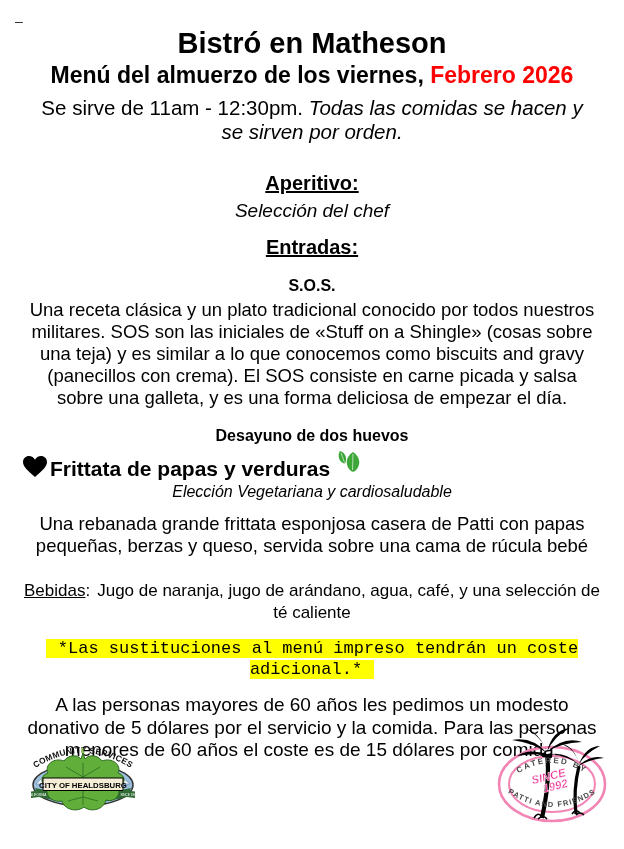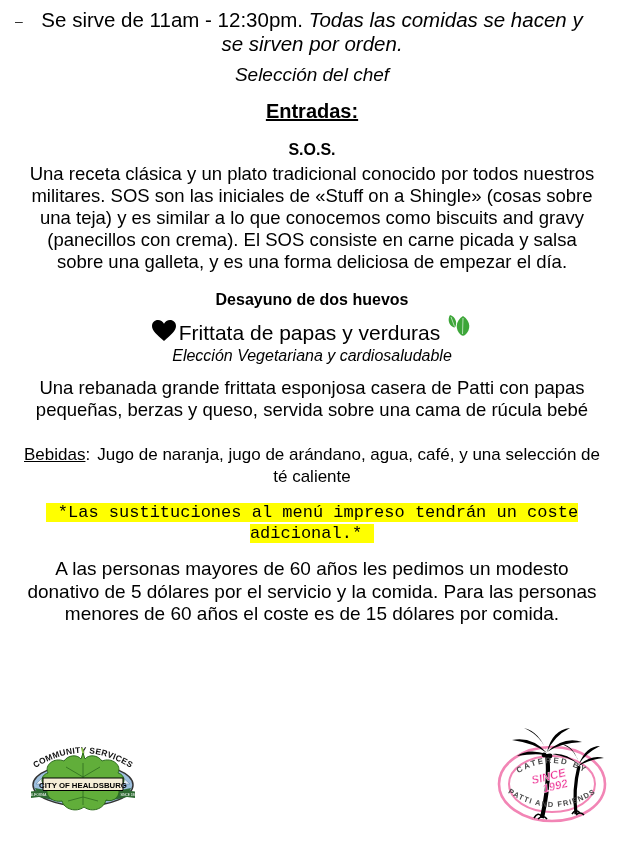--- a/index.html
+++ b/index.html
@@ -39,22 +39,22 @@
   .sec-head{
     font-size:20px; line-height:24px; font-weight:bold;
     text-decoration:underline; margin:0;
   }
   .aperitivo-head{ margin-top:27px; }
   .chef-pick{ font-size:19px; line-height:22px; font-style:italic; margin:5px 0 13px; }
   .dish-name{ font-size:16px; line-height:23px; font-weight:bold; margin:15px 0 2px; }
   .body-text{ font-size:18.5px; line-height:22px; margin:0; }
   .italic-text{ font-style:italic; }
   .frittata-head{
-    display:flex; align-items:center; justify-content:center;
-    font-size:21px; line-height:24px; font-weight:normal;
+    display:flex; align-items:center; 
+    font-size:21px; line-height:24px; font-weight:bold;
     margin:9px 0 0; gap:3px;
   }
   .frittata-head .leaf{ margin:-10px 0 0 4px; }
   .frittata-tag{ font-size:16px; line-height:18px; font-style:italic; margin:1px 0 12px; }
   .bebidas{ font-size:17px; line-height:22px; margin:23px 0 0; }
   .bebidas .u{ text-decoration:underline; }
   .bebidas .list{ margin-left:7px; }
   .notice{ font-size:17px; line-height:20px; margin:14px 0 0; }
   .notice .hl{ background:var(--highlight-yellow); padding:0 12px;font-family:Liberation Mono, monospace; }
   .donation{ font-size:19px; line-height:22.5px; margin:14px 0 0; }
@@ -65,24 +65,27 @@
 </style>
 </head>
 <body>
 
 <div class="page">
 
   <span class="stray">–</span>
 
   <div class="content">
 
+    <h1 class="title">Bistró en Matheson</h1>
 
+    <h2 class="subtitle"><span>Menú del almuerzo de los viernes, </span><span class="red">Febrero 2026</span></h2>
 
     <p class="serve"><span>Se sirve de 11am - 12:30pm. </span><i>Todas las comidas se hacen y se sirven por orden.</i></p>
 
+    <p class="sec-head aperitivo-head">Aperitivo:</p>
     <p class="chef-pick">Selección del chef</p>
     <p class="sec-head">Entradas:</p>
 
     <p class="dish-name">S.O.S.</p>
     <p class="body-text">Una receta clásica y un plato tradicional conocido por todos nuestros militares. SOS son las iniciales de «Stuff on a Shingle» (cosas sobre una teja) y es similar a lo que conocemos como biscuits and gravy (panecillos con crema). El SOS consiste en carne picada y salsa sobre una galleta, y es una forma deliciosa de empezar el día.</p>
 
     <p class="dish-name">Desayuno de dos huevos</p>
 
     <div class="frittata-head">
       <span class="heart">

